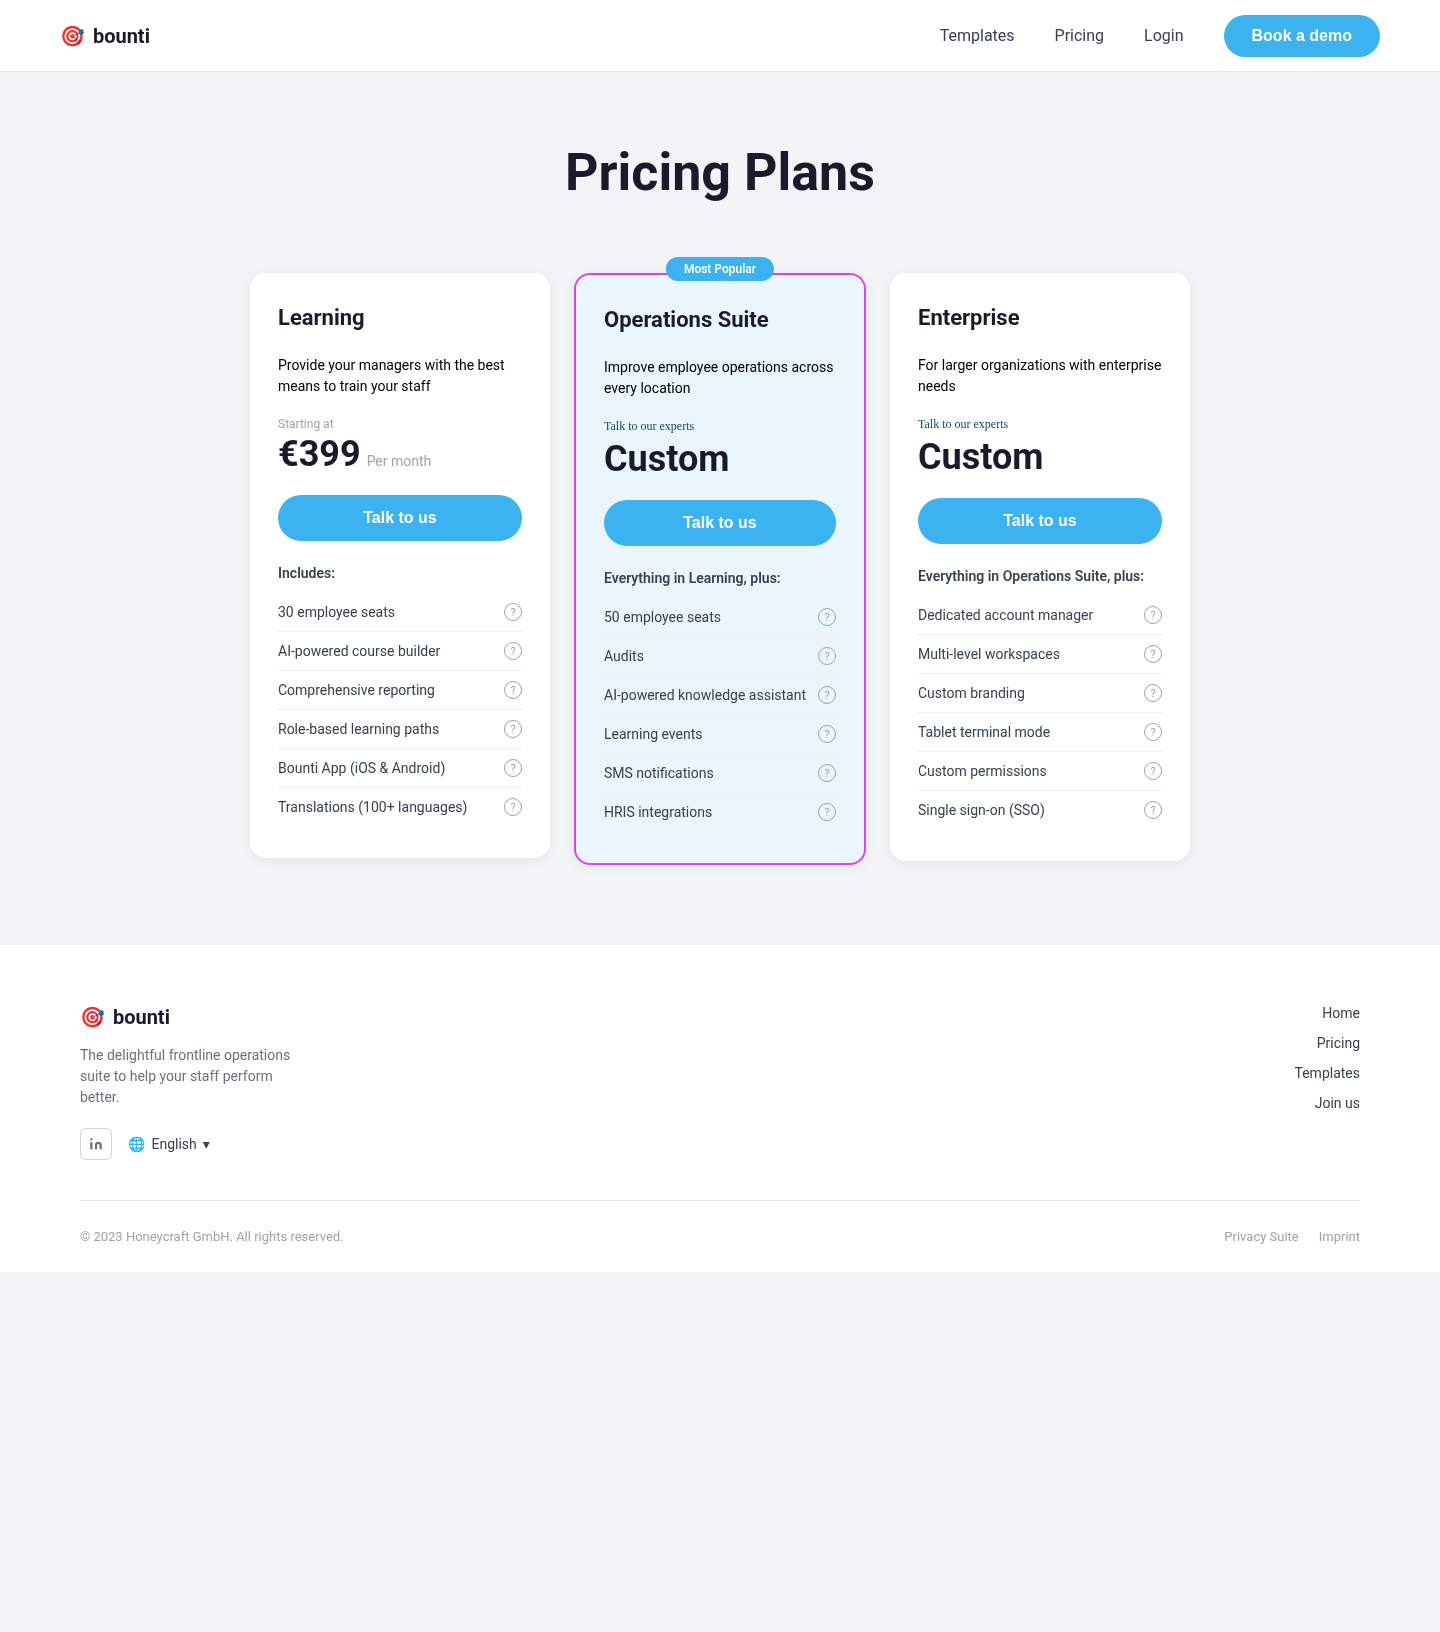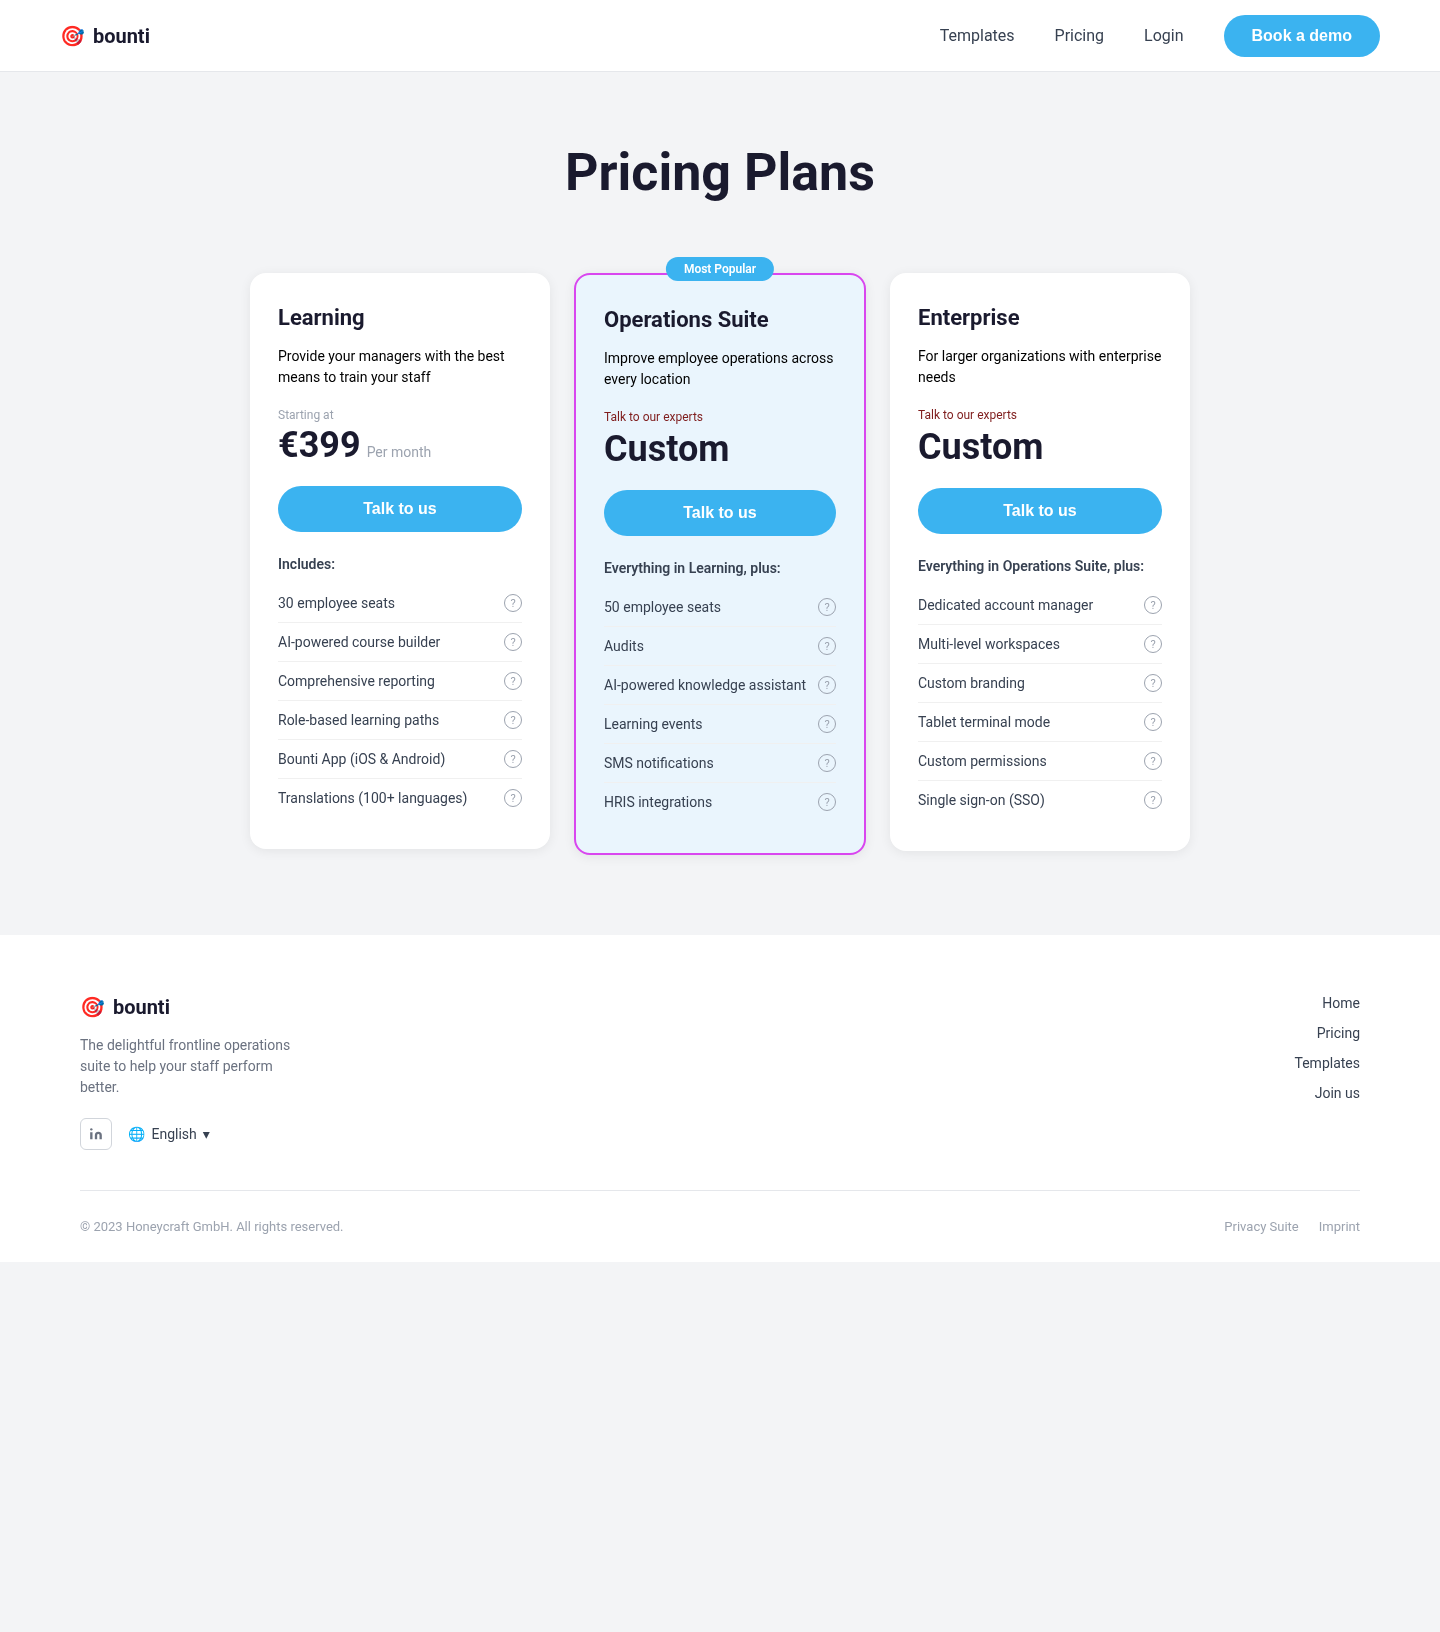--- a/index.html
+++ b/index.html
@@ -95,21 +95,21 @@
       font-weight: 600;
       padding: 5px 18px;
       border-radius: 20px;
       white-space: nowrap;
     }
 
     .card-title {
       font-size: 22px;
       font-weight: 700;
       color: #1a1a2e;
-      margin-bottom: 16px;
+      margin-bottom: 25px;
     }
     .card-desc {
       font-size: 14px;
       color: #000000;
       margin-bottom: 20px;
       line-height: 1.5;
     }
     .card-price-label {
       font-size: 12px;
       color: #9ca3af;
@@ -125,22 +125,23 @@
       font-size: 36px;
       font-weight: 700;
       color: #1a1a2e;
     }
     .price-period {
       font-size: 14px;
       color: #9ca3af;
     }
     .price-custom-label {
       font-size: 12px;
-      color: #7f1d1d;
+      color: #0c4a6e;
       margin-bottom: 4px;
+      font-family: Liberation Serif, serif;
     }
     .price-custom {
       font-size: 36px;
       font-weight: 700;
       color: #1a1a2e;
       margin-bottom: 20px;
     }
 
     .btn-talk {
       display: block;

